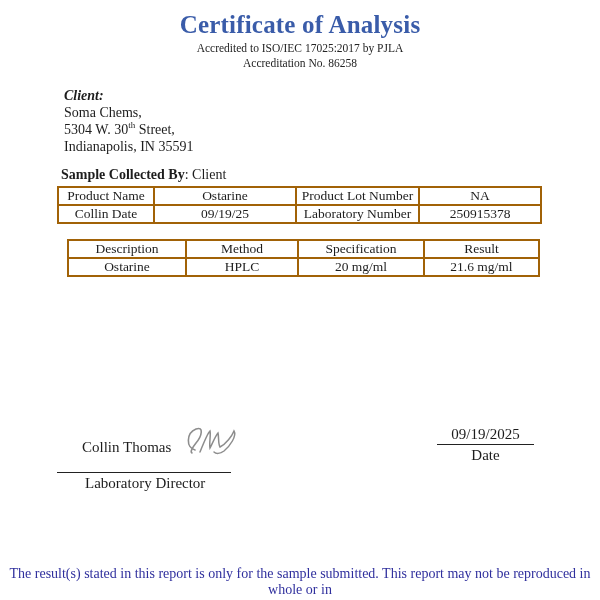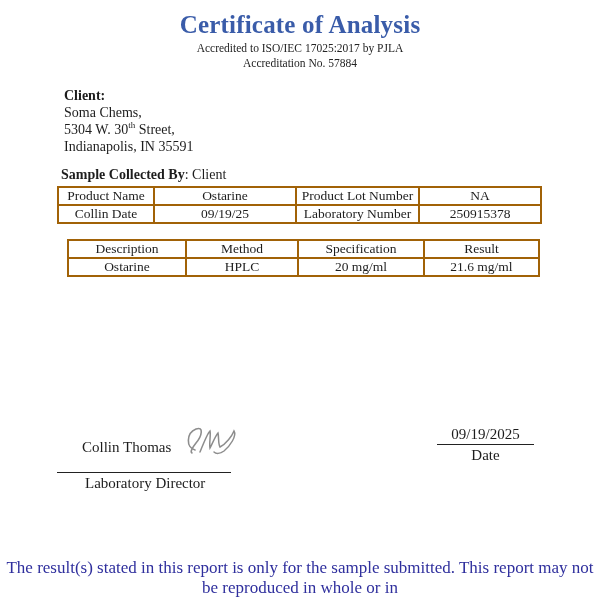--- a/index.html
+++ b/index.html
@@ -27,21 +27,21 @@
     line-height: 1.32;
     margin-top: 2px;
     color: #242424;
   }
   
   .client-block {
     margin: 16px 0 0 64px;
     font-size: 14px;
     line-height: 1.22;
   }
-  .client-label { font-weight: bold; }
+  .client-label { font-weight: bold; font-style: italic; }
   sup { font-size: 9px; vertical-align: super; line-height: 0; }
   
   .sample-line {
     margin: 12px 0 3px 61px;
     font-size: 14px;
   }
   .sample-label { font-weight: bold; }
   
   table {
     border-collapse: collapse;
@@ -90,34 +90,34 @@
     padding-bottom: 1px;
   }
   .date-label { font-size: 15px; padding-top: 2px; }
   
   .footer {
     position: absolute;
     left: 0;
     right: 0;
     bottom: 2px;
     text-align: center;
-    font-size: 17px;
+    font-size: 14px;
     color: #2f2f9d;
   }
 </style>
 </head>
 <body>
 
 <div class="page">
 
   <div class="header">
     <div class="doc-title">Certificate of Analysis</div>
     <div class="accreditation">
       <div>Accredited to ISO/IEC 17025:2017 by PJLA</div>
-      <div>Accreditation No. 57884</div>
+      <div>Accreditation No. 86258</div>
     </div>
   </div>
 
   <div class="client-block">
     <div class="client-label">Client:</div>
     <div>Soma Chems,</div>
     <div><span>5304 W. 30</span><sup>th</sup><span> Street,</span></div>
     <div>Indianapolis, IN 35591</div>
   </div>
 

